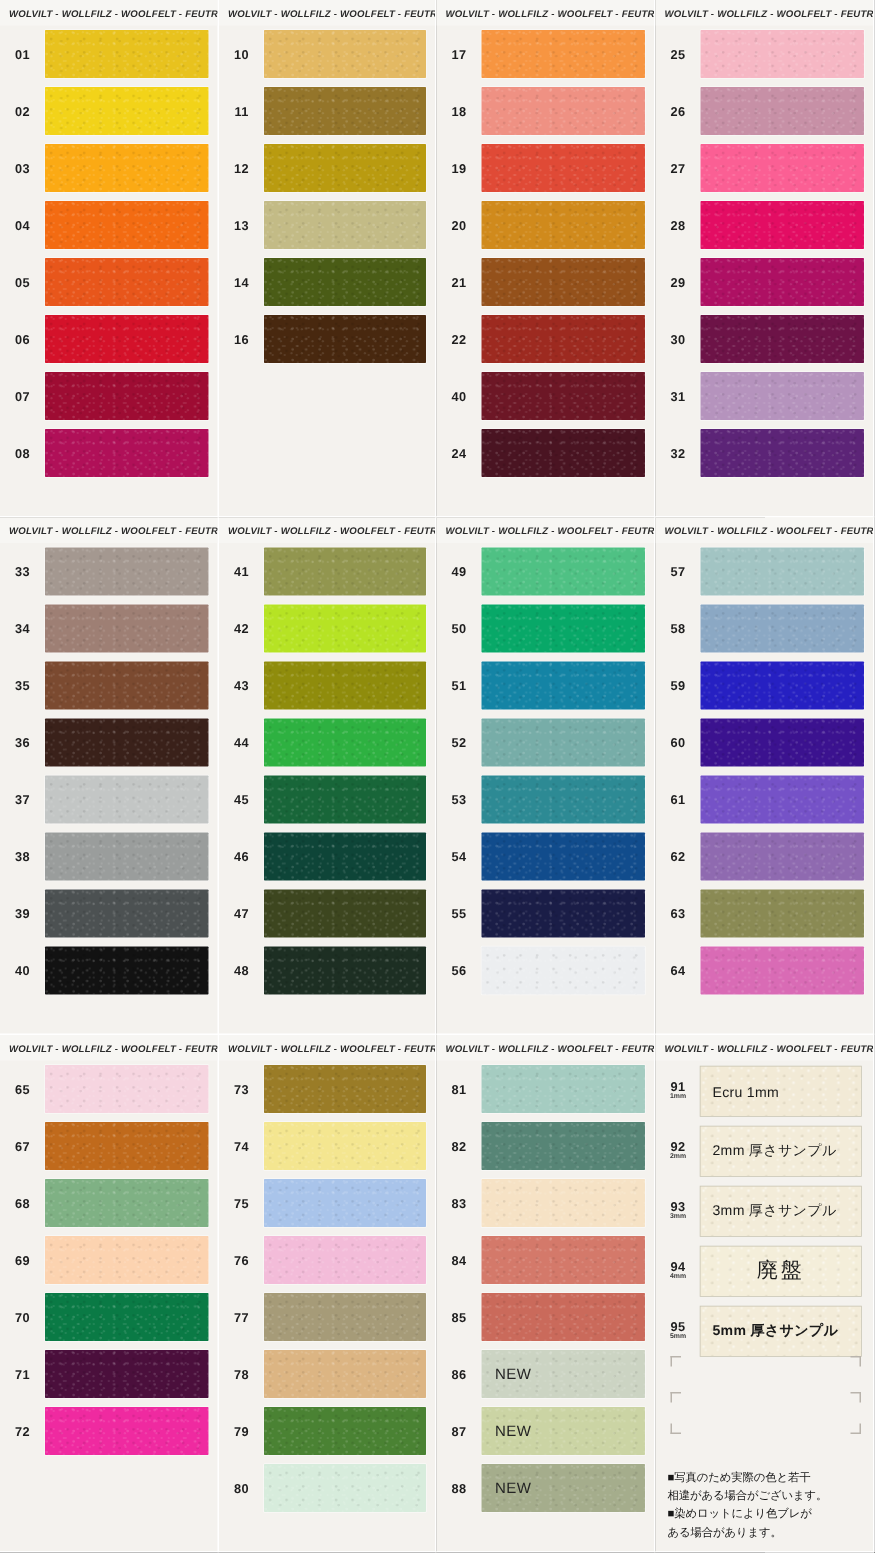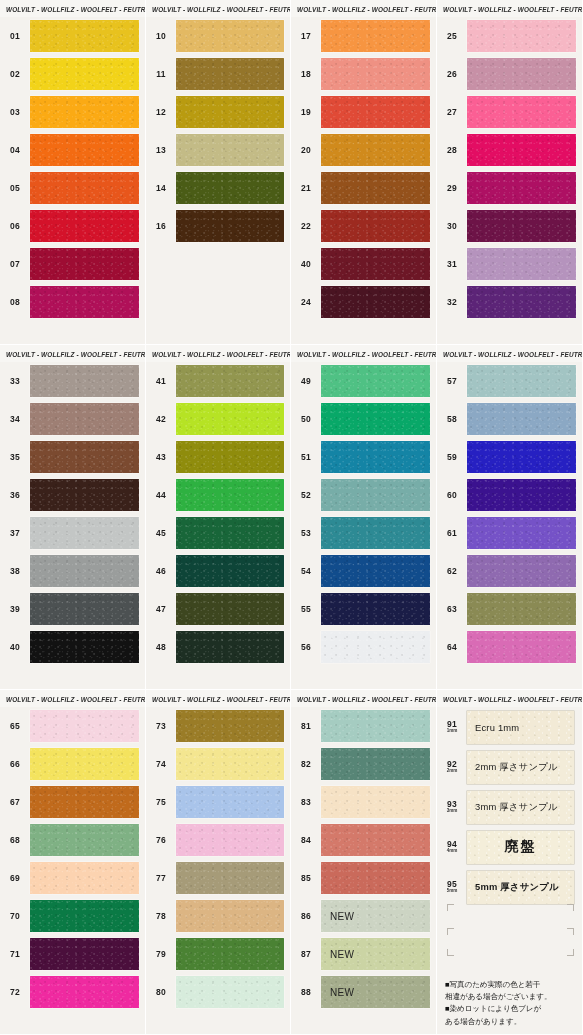--- a/index.html
+++ b/index.html
@@ -121,21 +121,21 @@
   }
   .thick-text {
     position: relative; z-index: 2;
     font-size: 9.4px;
     color: #1a1a1a;
     padding-left: 8px;
     letter-spacing: 0.2px;
   }
   .thick-text.big {
     font-size: 14px;
-    font-weight: bold;
+    font-weight: normal;
     width: 100%;
     text-align: center;
     padding-left: 0;
     letter-spacing: 2px;
   }
   .notes {
     position: absolute;
     left: 8px;
     bottom: 6px;
     width: 134px;
@@ -458,24 +458,20 @@
       </div>
     </div>
     <div class="panel">
       <div class="panel-header">WOLVILT - WOLLFILZ - WOOLFELT - FEUTRINE</div>
       <div class="swatch-list">
         <div class="swatch-row">
           <div class="swatch-code">65</div>
           <div class="swatch-chip" style="background: rgb(246, 213, 224);"></div>
         </div>
         <div class="swatch-row">
-          <div class="swatch-code">66</div>
-          <div class="swatch-chip" style="background: rgb(244, 227, 94);"></div>
-        </div>
-        <div class="swatch-row">
           <div class="swatch-code">67</div>
           <div class="swatch-chip" style="background: rgb(192, 106, 28);"></div>
         </div>
         <div class="swatch-row">
           <div class="swatch-code">68</div>
           <div class="swatch-chip" style="background: rgb(127, 177, 132);"></div>
         </div>
         <div class="swatch-row">
           <div class="swatch-code">69</div>
           <div class="swatch-chip" style="background: rgb(252, 211, 176);"></div>

